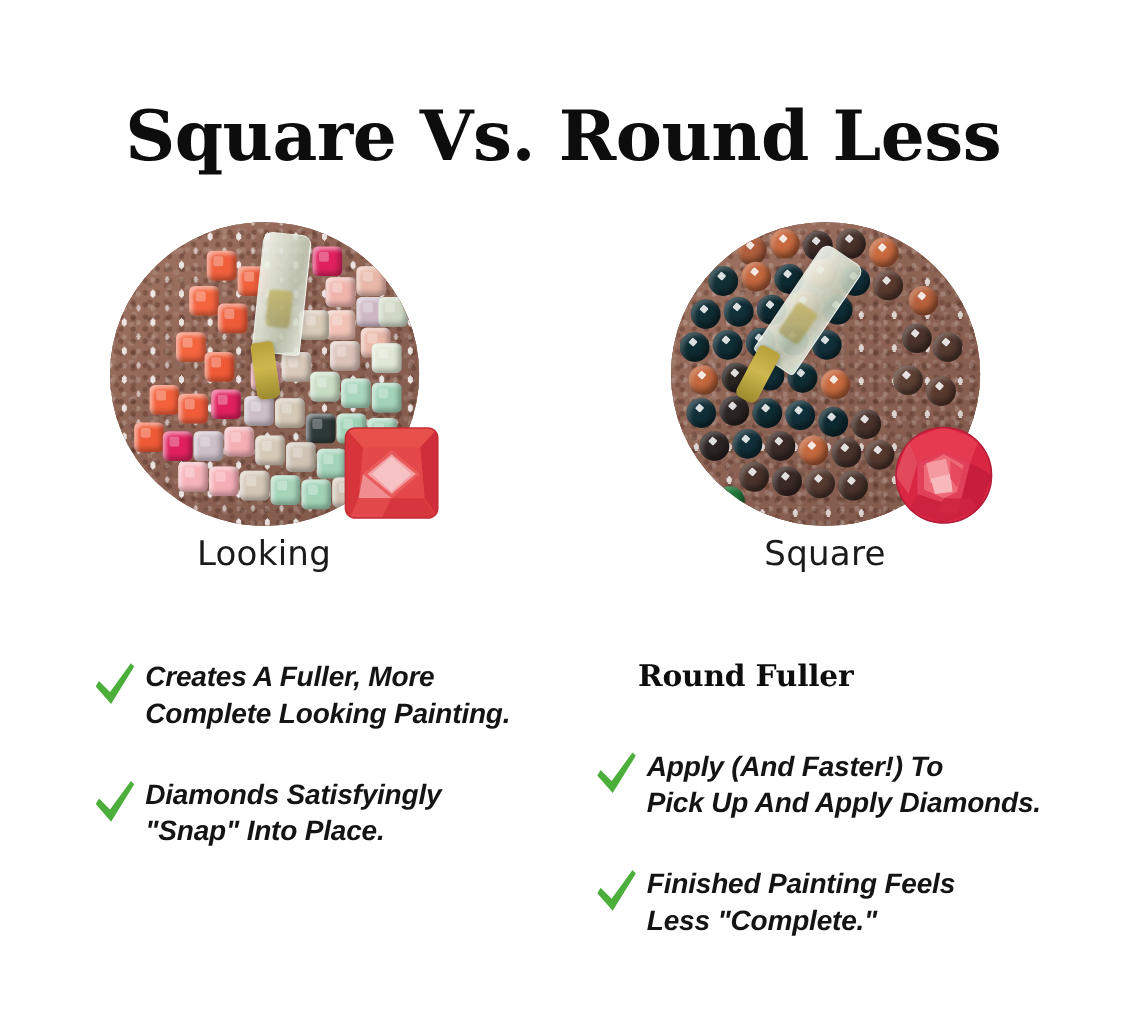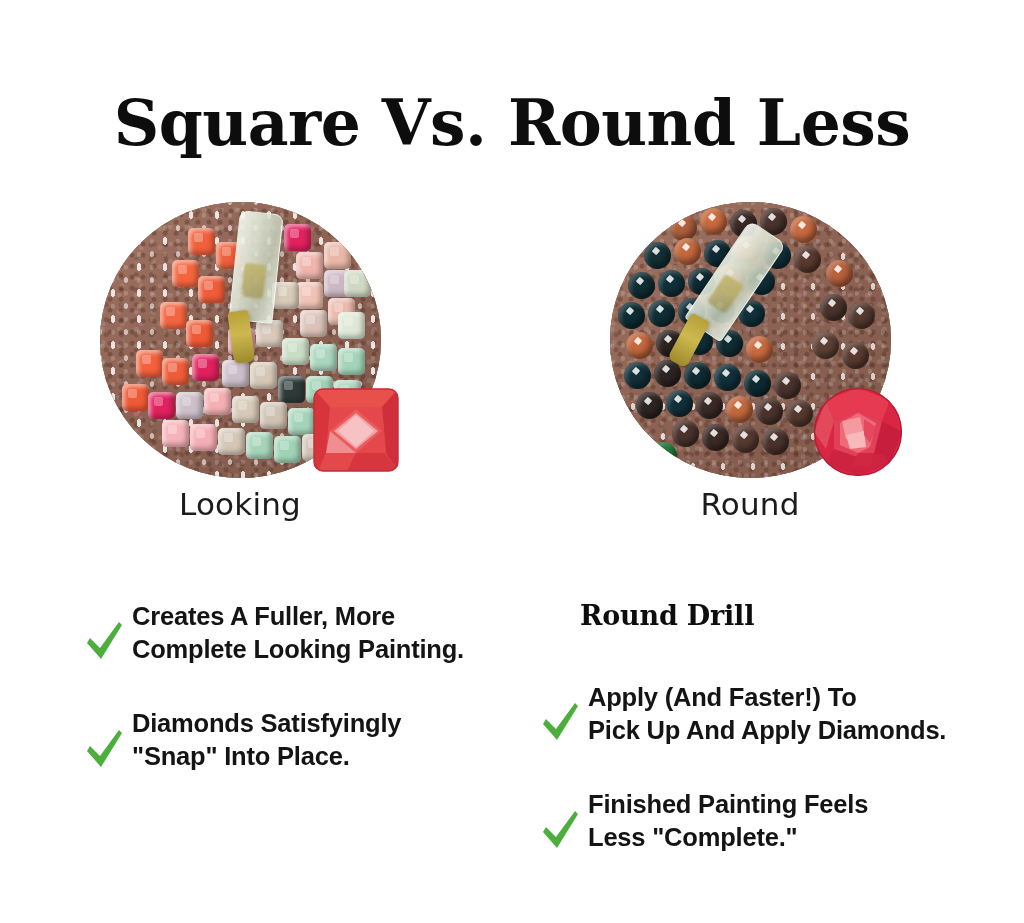--- a/index.html
+++ b/index.html
@@ -173,22 +173,23 @@
     font-weight: 700;
     font-size: 27px;
     color: #0d0d0d;
     margin: 0 0 50px 40px;
     letter-spacing: -0.2px;
     white-space: nowrap;
   }
 
   .bullet {
     display: flex;
-    align-items: flex-end;
+    align-items: flex-start;
     margin-bottom: 42px;
+    font-style: italic;
   }
   .check-icon {
     flex: 0 0 auto;
     width: 40px;
     height: 46px;
     margin-right: 8px;
     display: block;
   }
   .bullet-text {
     font-family: "Liberation Sans", sans-serif;
@@ -379,21 +380,21 @@
         <polygon points="34,48 52,44 54,60 38,62" fill="#f8b9bd"></polygon>
         <polygon points="52,32 64,40 58,56 52,48" fill="#e6485e"></polygon>
         <polygon points="46,66 62,66 58,80 40,78" fill="#d02742"></polygon>
       </g>
       <circle cx="46" cy="45" r="43.4" fill="none" stroke="#b51d38" stroke-width="1.4"></circle>
     </svg>
   </div>
 </div>
 
 <div class="caption left">Looking</div>
-<div class="caption right">Round</div>
+<div class="caption right">Square</div>
 
 <div class="col left">
 
   <div class="bullet">
     <svg class="check-icon" viewBox="0 0 40 46">
       <path d="M3 24 L6 19 L16 29 L35 3 L38 6 L17 40 Z" fill="#4caf3c"></path>
     </svg>
     <div class="bullet-text">Creates A Fuller, More
 Complete Looking Painting.</div>
   </div>
@@ -401,21 +402,21 @@
   <div class="bullet">
     <svg class="check-icon" viewBox="0 0 40 46">
       <path d="M3 24 L6 19 L16 29 L35 3 L38 6 L17 40 Z" fill="#4caf3c"></path>
     </svg>
     <div class="bullet-text">Diamonds Satisfyingly
 "Snap" Into Place.</div>
   </div>
 </div>
 
 <div class="col right">
-  <div class="col-heading">Round Drill</div>
+  <div class="col-heading">Round Fuller</div>
 
   <div class="bullet">
     <svg class="check-icon" viewBox="0 0 40 46">
       <path d="M3 24 L6 19 L16 29 L35 3 L38 6 L17 40 Z" fill="#4caf3c"></path>
     </svg>
     <div class="bullet-text">Apply (And Faster!) To
 Pick Up And Apply Diamonds.</div>
   </div>
 
   <div class="bullet">

